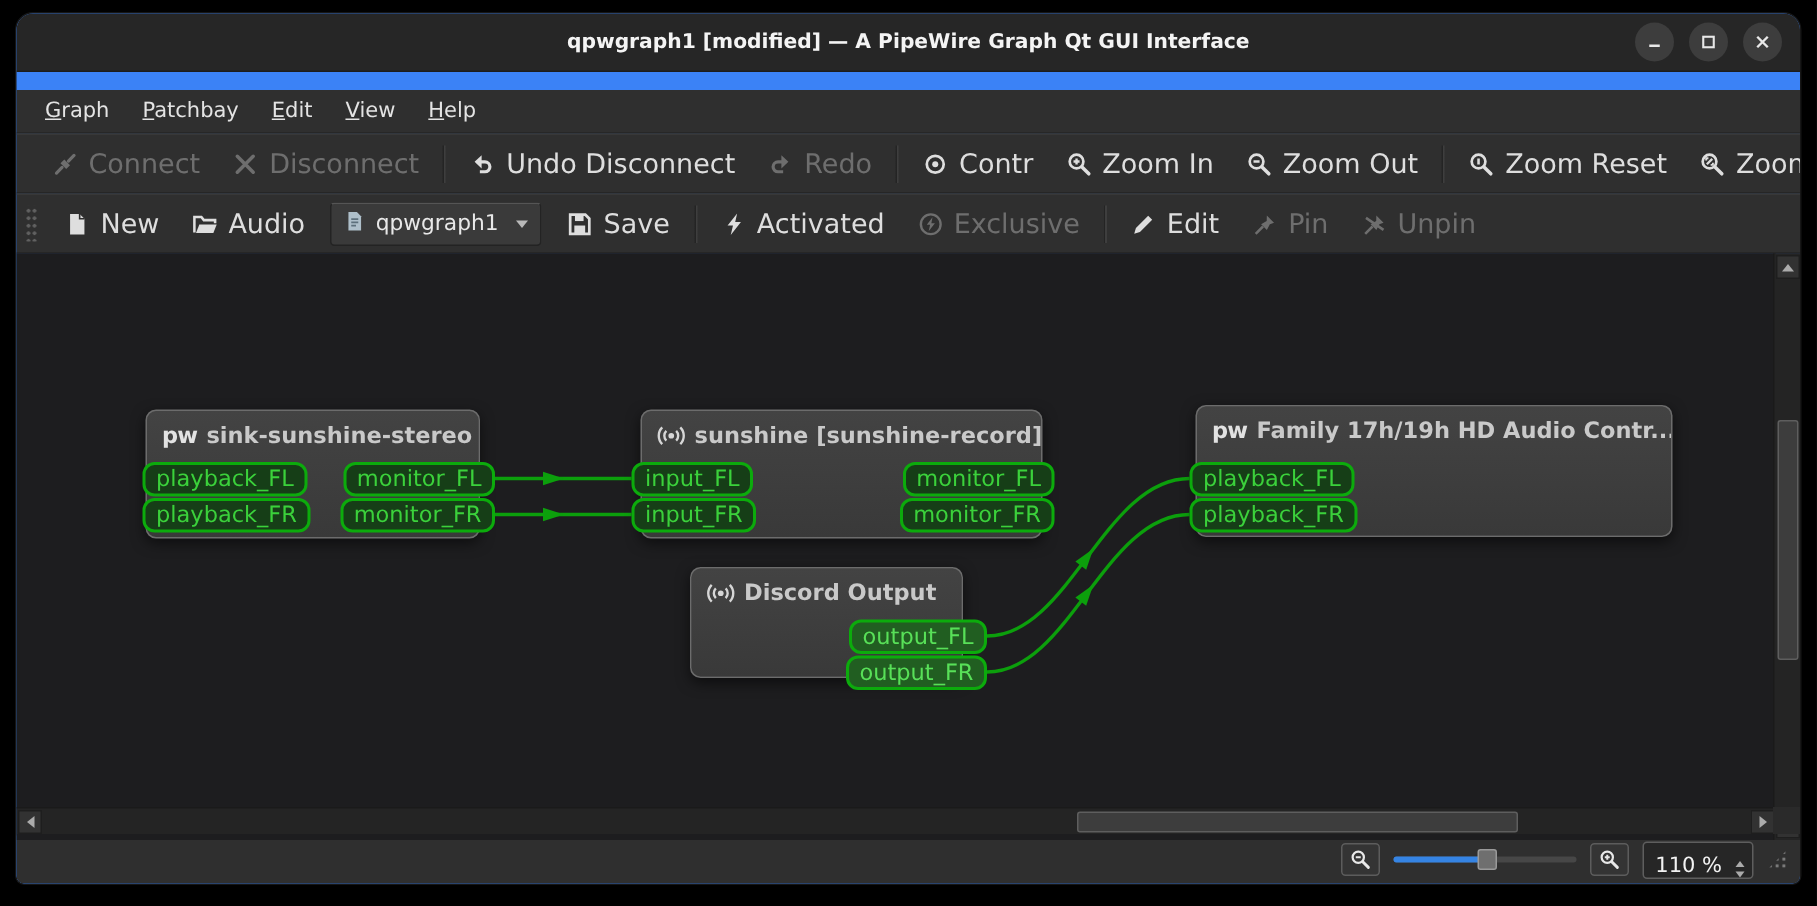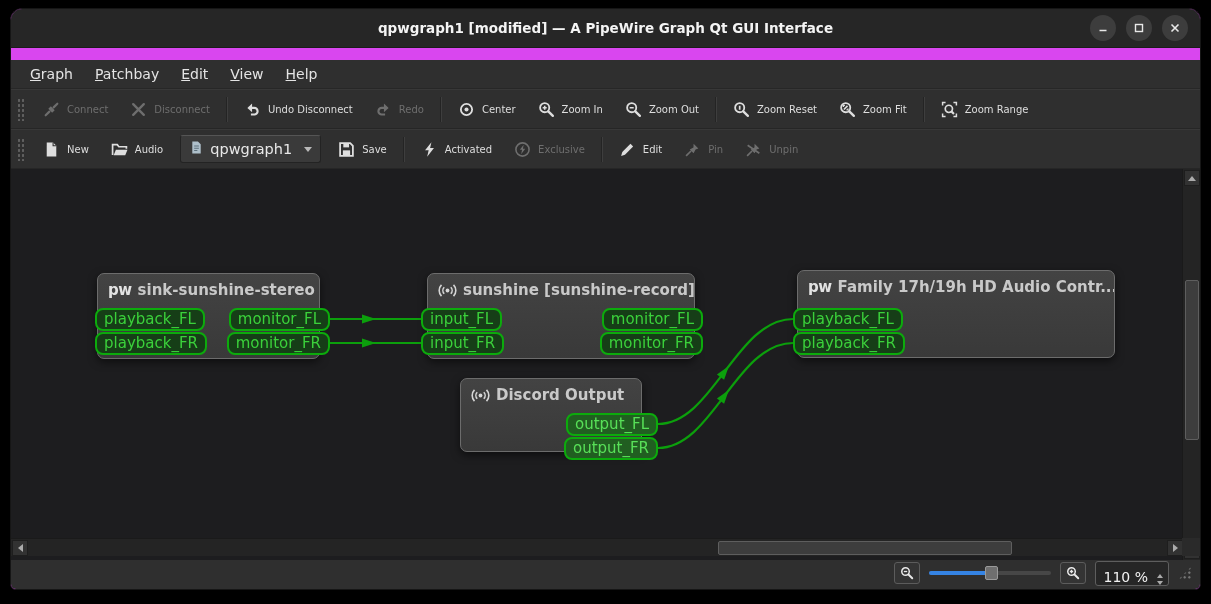--- a/index.html
+++ b/index.html
@@ -1,20 +1,20 @@
 <!DOCTYPE html>
 <html><head>
 <meta charset="utf-8">
 <style>
   html,body{margin:0;padding:0;background:#000;}
   body{width:1211px;height:604px;position:relative;overflow:hidden;
        font-family:"DejaVu Sans","Liberation Sans",sans-serif;
        -webkit-font-smoothing:antialiased;}
   .window{position:absolute;left:10px;top:8px;width:1191px;height:582px;
-          background:#d946ef;border-radius:12px 12px 6px 6px;overflow:hidden;
+          background:#3b82f6;border-radius:12px 12px 6px 6px;overflow:hidden;
           border:1px solid #161616;box-sizing:border-box;display:flex;flex-direction:column;}
   
   .titlebar{height:38px;background:#262626;position:relative;flex:0 0 auto;
             border-bottom:1px solid #1c1c1c;}
   .titlebar .title{position:absolute;left:0;right:0;top:0;bottom:0;display:flex;
             align-items:center;justify-content:center;color:#f4f4f4;
             font-size:13.5px;font-weight:bold;}
   .winbtns{position:absolute;right:12px;top:6px;display:flex;gap:10px;}
   .winbtn{width:26px;height:26px;border-radius:50%;background:#3d3d3d;border:none;
           display:flex;align-items:center;justify-content:center;color:#e8e8e8;padding:0;}
@@ -26,21 +26,21 @@
             font-size:14px;padding:4px 11px;font-family:inherit;}
   .menu-btn::first-letter{text-decoration:underline;}
   
   .toolbar{height:38px;background:#2f2f2f;display:flex;align-items:center;
            border-bottom:1px solid #262626;border-top:1px solid #383838;
            padding-left:3px;flex:0 0 auto;}
   .grip{width:8px;height:24px;margin:0 7px 0 3px;
         background-image:radial-gradient(circle,#606060 1.1px,transparent 1.3px);
         background-size:4px 5px;background-position:0 1px;}
   .tbtn{display:flex;align-items:center;gap:7px;background:none;border:none;
-        color:#dedede;font-size:10px;padding:5px 11px;font-family:inherit;white-space:nowrap;}
+        color:#dedede;font-size:18px;padding:5px 11px;font-family:inherit;white-space:nowrap;}
   .tbtn.dis{color:#6e6e6e;}
   .tbtn .ic{display:flex;}
   .tbtn svg{display:block;}
   .tsep{width:2px;height:25px;margin:0 5px;flex:0 0 auto;
         background:linear-gradient(to right,#242424 50%,#3e3e3e 50%);}
   .combo{display:flex;align-items:center;gap:6px;background:#3a3a3a;
          border:1px solid #232323;border-top-color:#555;border-radius:3px;
          color:#e8e8e8;font-size:14.5px;padding:4px 8px;margin:0 6px;font-family:inherit;justify-content:flex-end;}
   .combo .chev{width:0;height:0;border-left:4px solid transparent;border-right:4px solid transparent;
          border-top:5px solid #b9b9b9;margin-left:6px;}
@@ -164,21 +164,21 @@
       <span>Redo</span>
     </button>
     <div class="tsep"></div>
     <button class="tbtn">
       <span class="ic">
           <svg width="17" height="17" viewBox="0 0 16 16">
             <circle cx="8" cy="8" r="5.3" fill="none" stroke="currentColor" stroke-width="1.7"></circle>
             <circle cx="8" cy="8" r="1.9" fill="currentColor"></circle>
           </svg>
         </span>
-      <span>Center</span>
+      <span>Contr</span>
     </button>
     <button class="tbtn">
       <span class="ic">
           <svg width="17" height="17" viewBox="0 0 16 16">
             <circle cx="6.3" cy="6.3" r="4.3" fill="none" stroke="currentColor" stroke-width="1.7"></circle>
             <path d="M9.7 9.7L14 14" stroke="currentColor" stroke-width="2.2" stroke-linecap="round"></path>
             <path d="M6.3 4.4v3.8M4.4 6.3h3.8" stroke="currentColor" stroke-width="1.5"></path>
           </svg>
         </span>
       <span>Zoom In</span>

